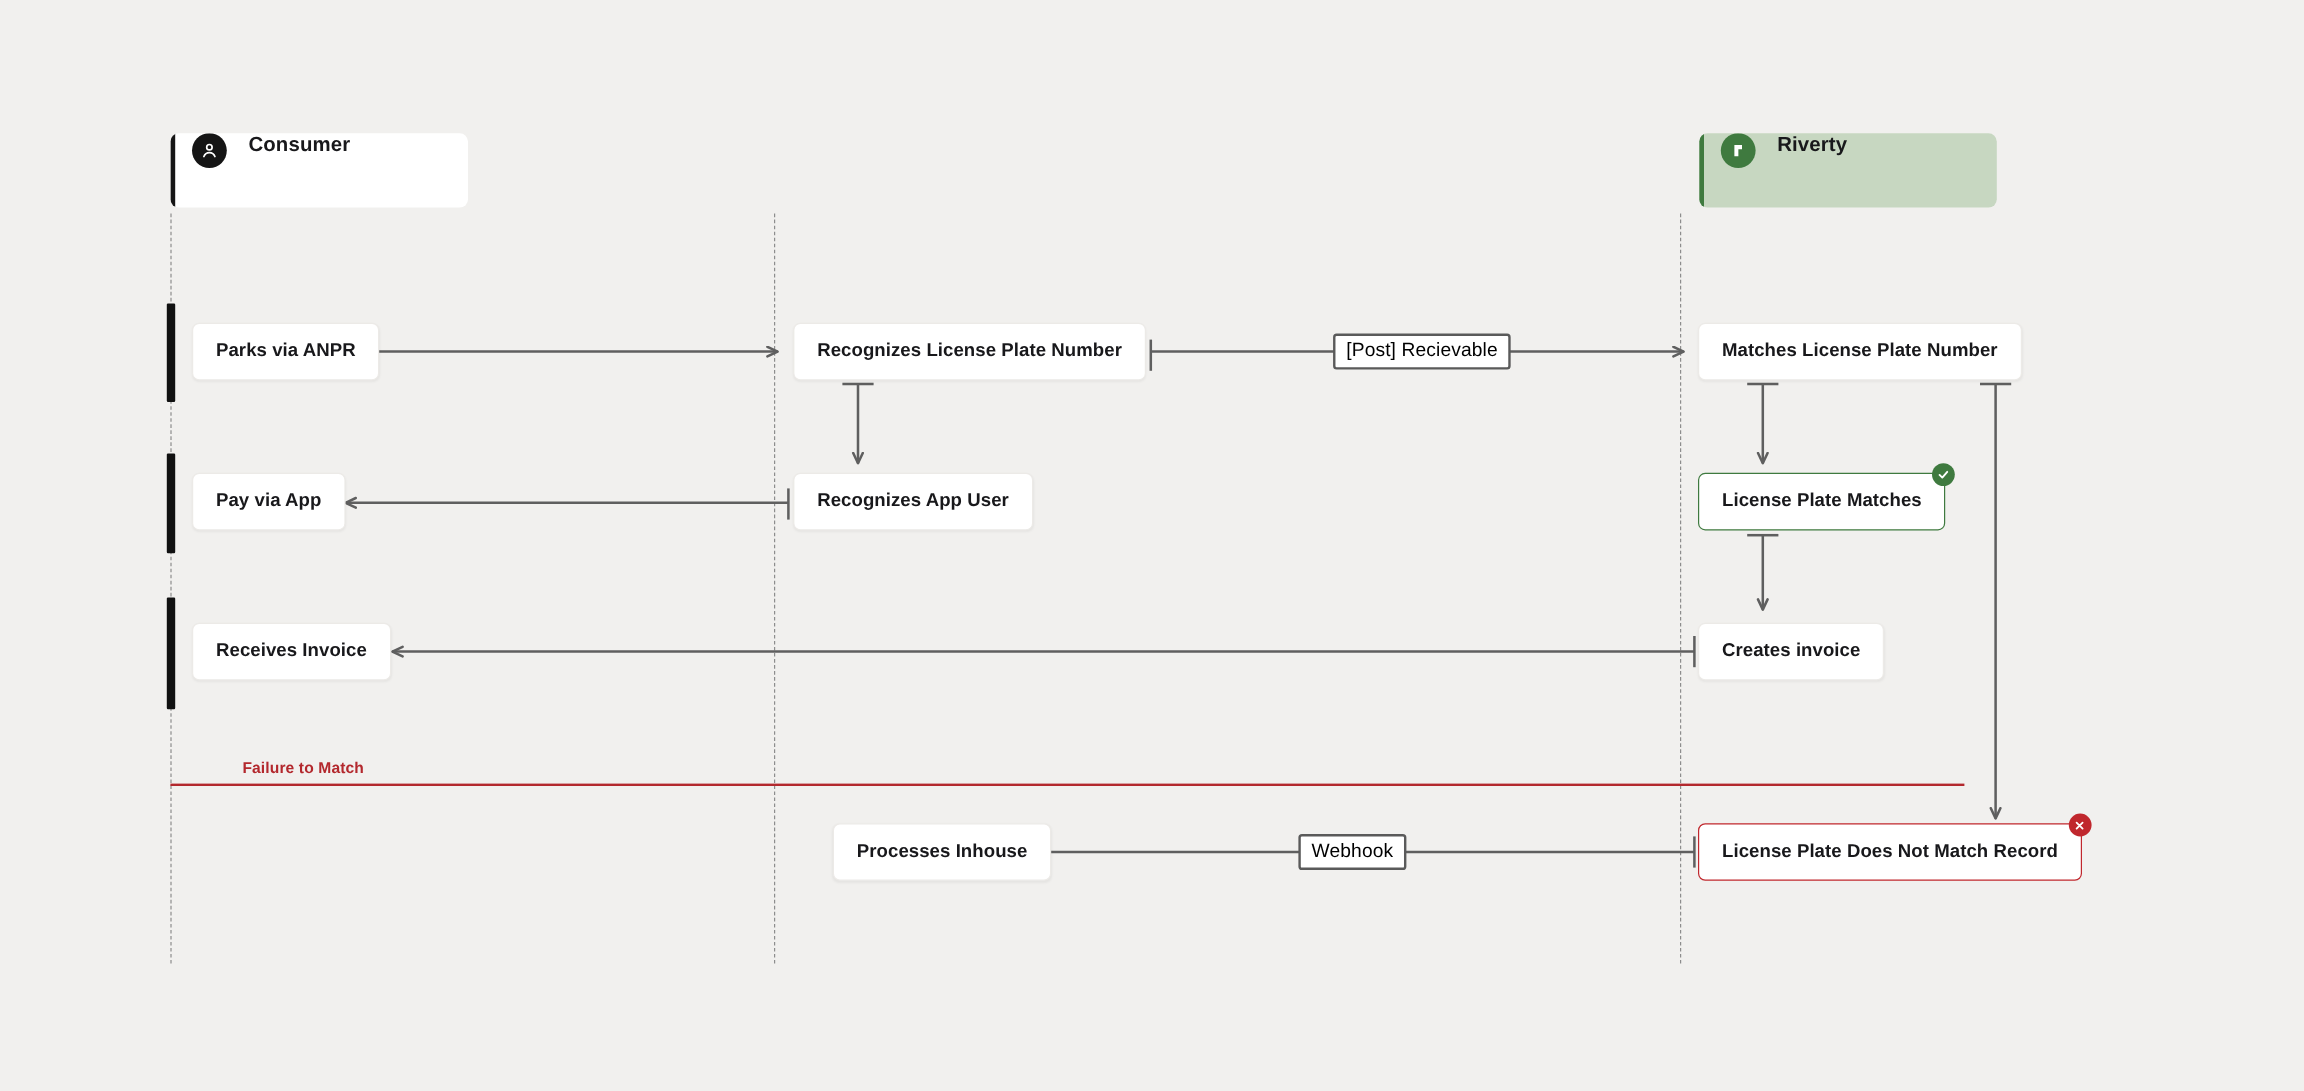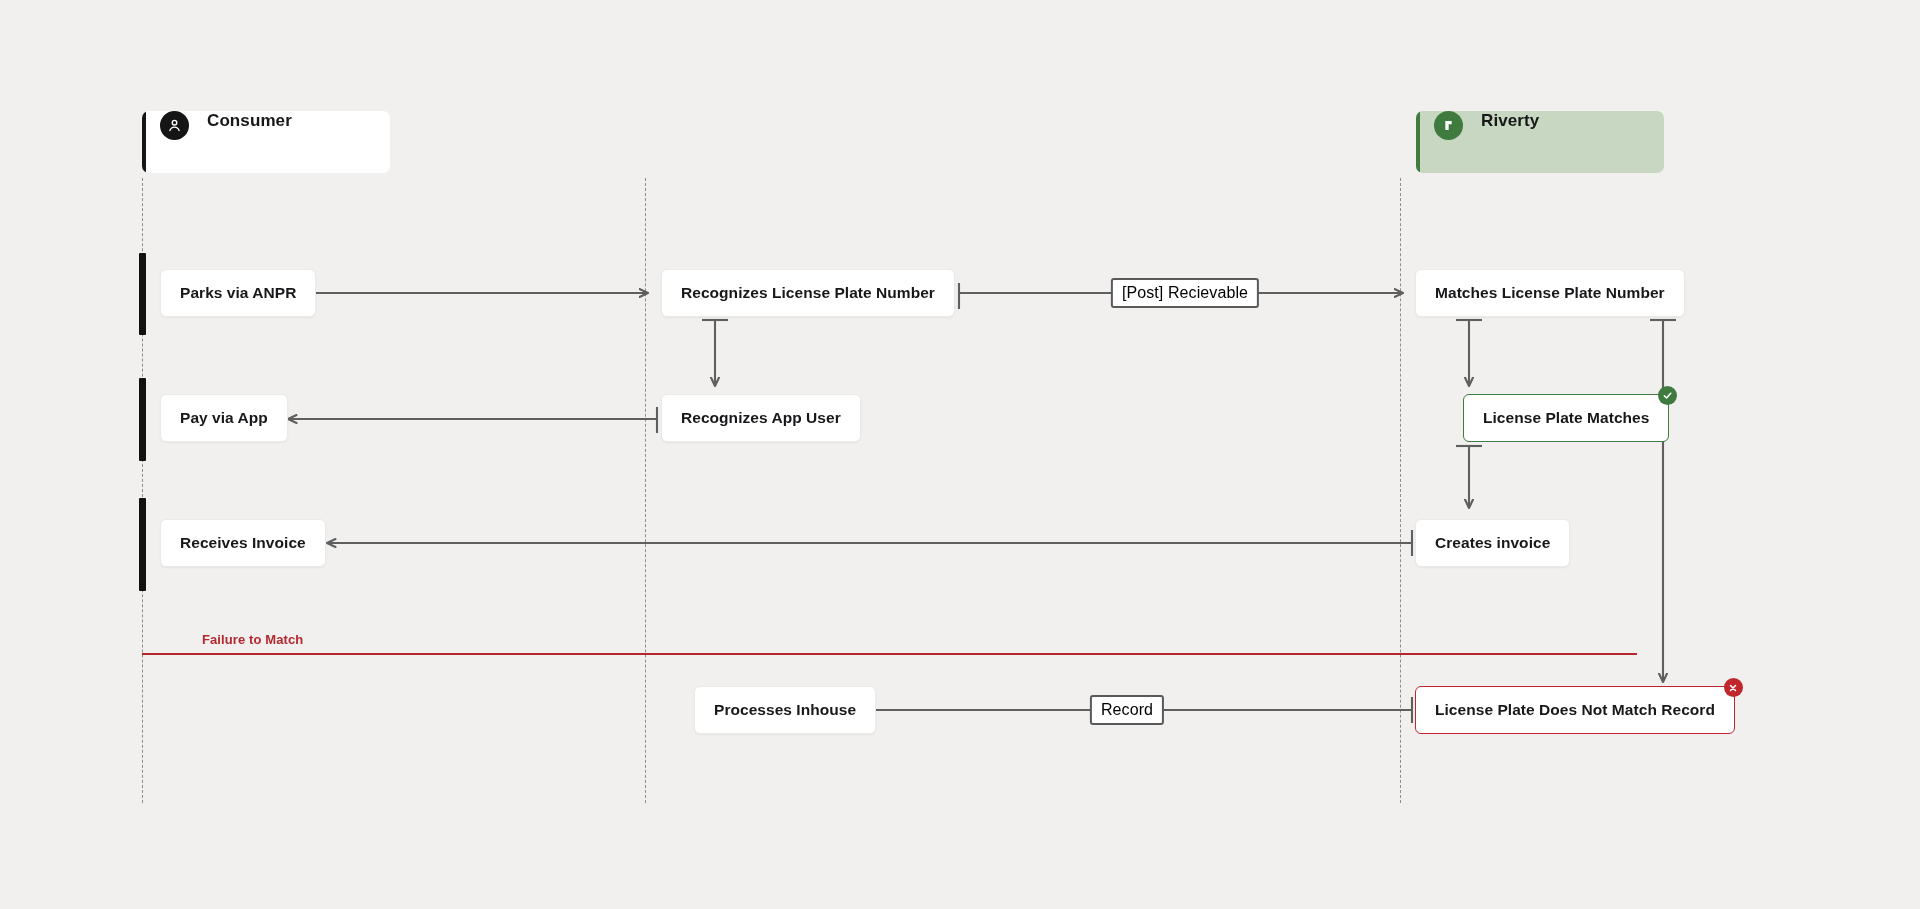--- a/index.html
+++ b/index.html
@@ -223,21 +223,21 @@
   </div>
 
   <div class="node plain" style="left:160px; top:394px; height:48px;">
     <span>Pay via App</span>
   </div>
 
   <div class="node plain" style="left:661px; top:394px; height:48px;">
     <span>Recognizes App User</span>
   </div>
 
-  <div class="node ok" style="left:1415px; top:394px; height:48px;margin-left:48px;">
+  <div class="node ok" style="left:1415px; top:394px; height:48px;">
     <span>License Plate Matches</span>
     <span class="badge ok">
       <svg width="11" height="11" viewBox="0 0 24 24" fill="none" stroke="#ffffff" stroke-width="3.4" stroke-linecap="round" stroke-linejoin="round">
         <path d="M5 12.5 L10 17.5 L19 7"></path>
       </svg>
     </span>
   </div>
 
   <div class="node plain" style="left:160px; top:519px; height:48px;">
     <span>Receives Invoice</span>
@@ -258,19 +258,19 @@
         <path d="M6 6 L18 18 M18 6 L6 18"></path>
       </svg>
     </span>
   </div>
 
   <div class="edge-label" style="left:1185px; top:293px;">
     <span>[Post] Recievable</span>
   </div>
 
   <div class="edge-label" style="left:1127px; top:710px;">
-    <span>Record</span>
+    <span>Webhook</span>
   </div>
 
   <div class="sep-label" style="left:160px; top:632px;">Failure to Match</div>
   <div class="sep-line" style="left:142px; top:653px; width:1495px;"></div>
 
 </div>
 
 </body></html>

